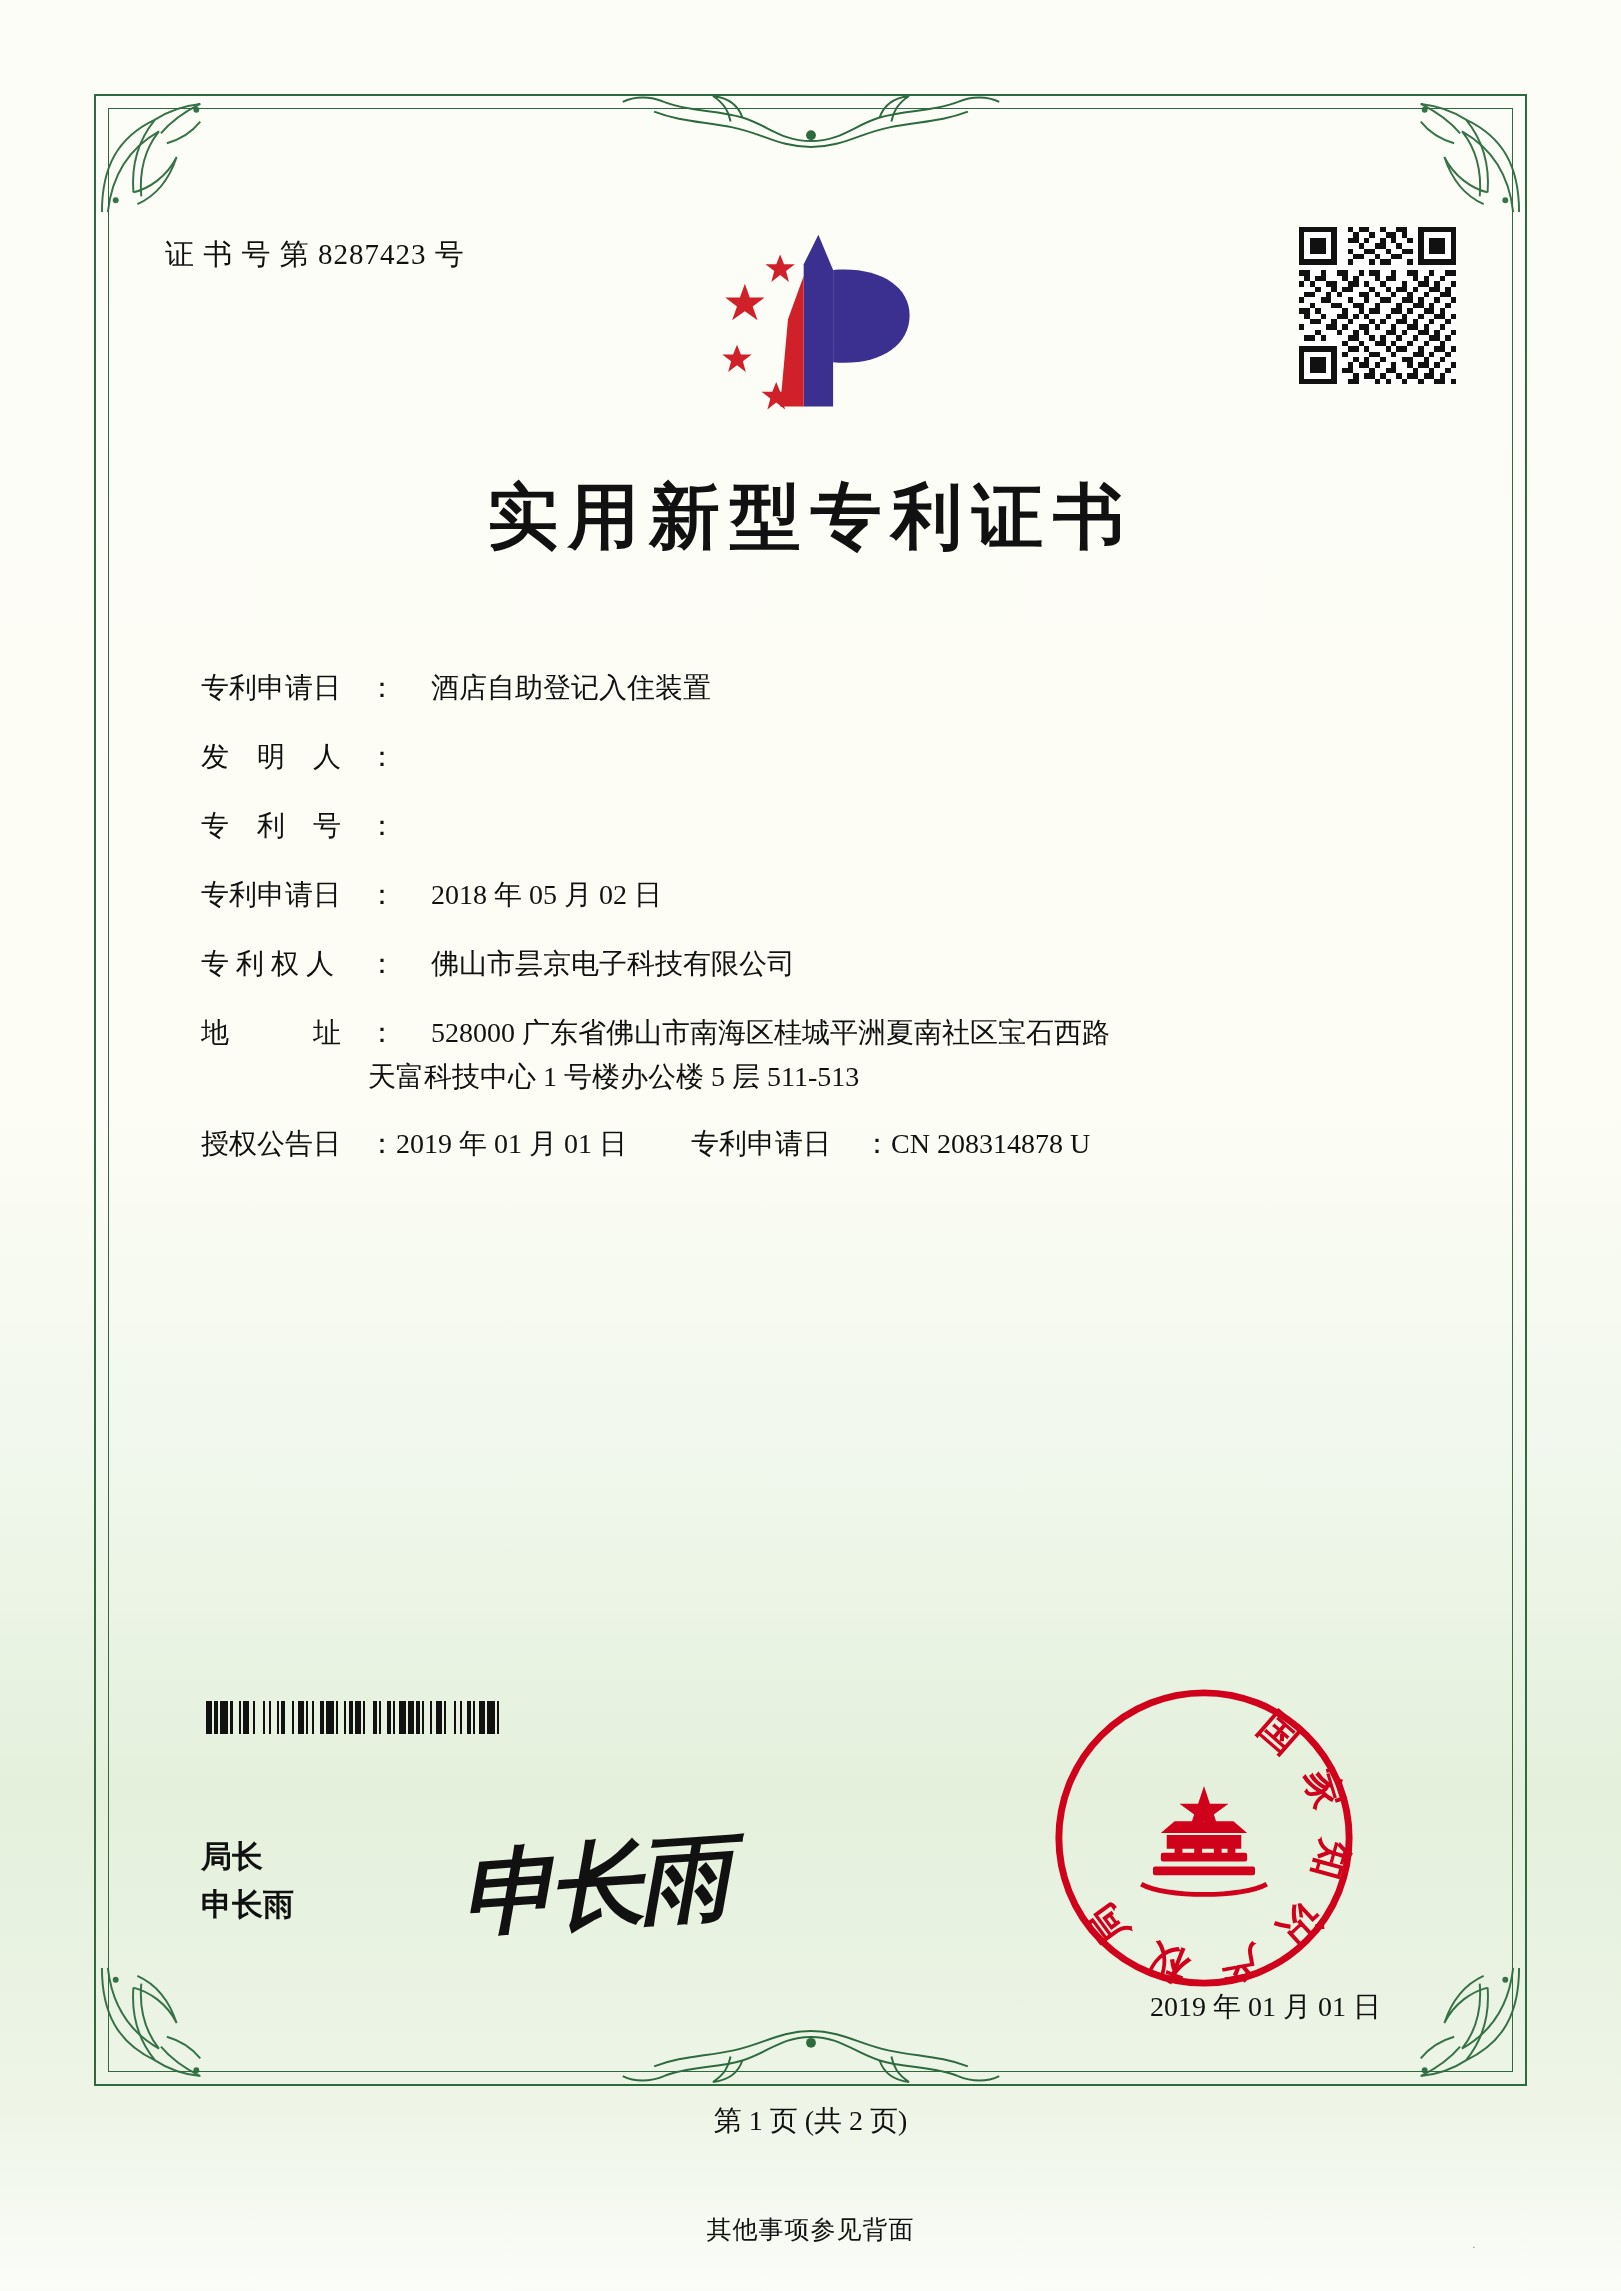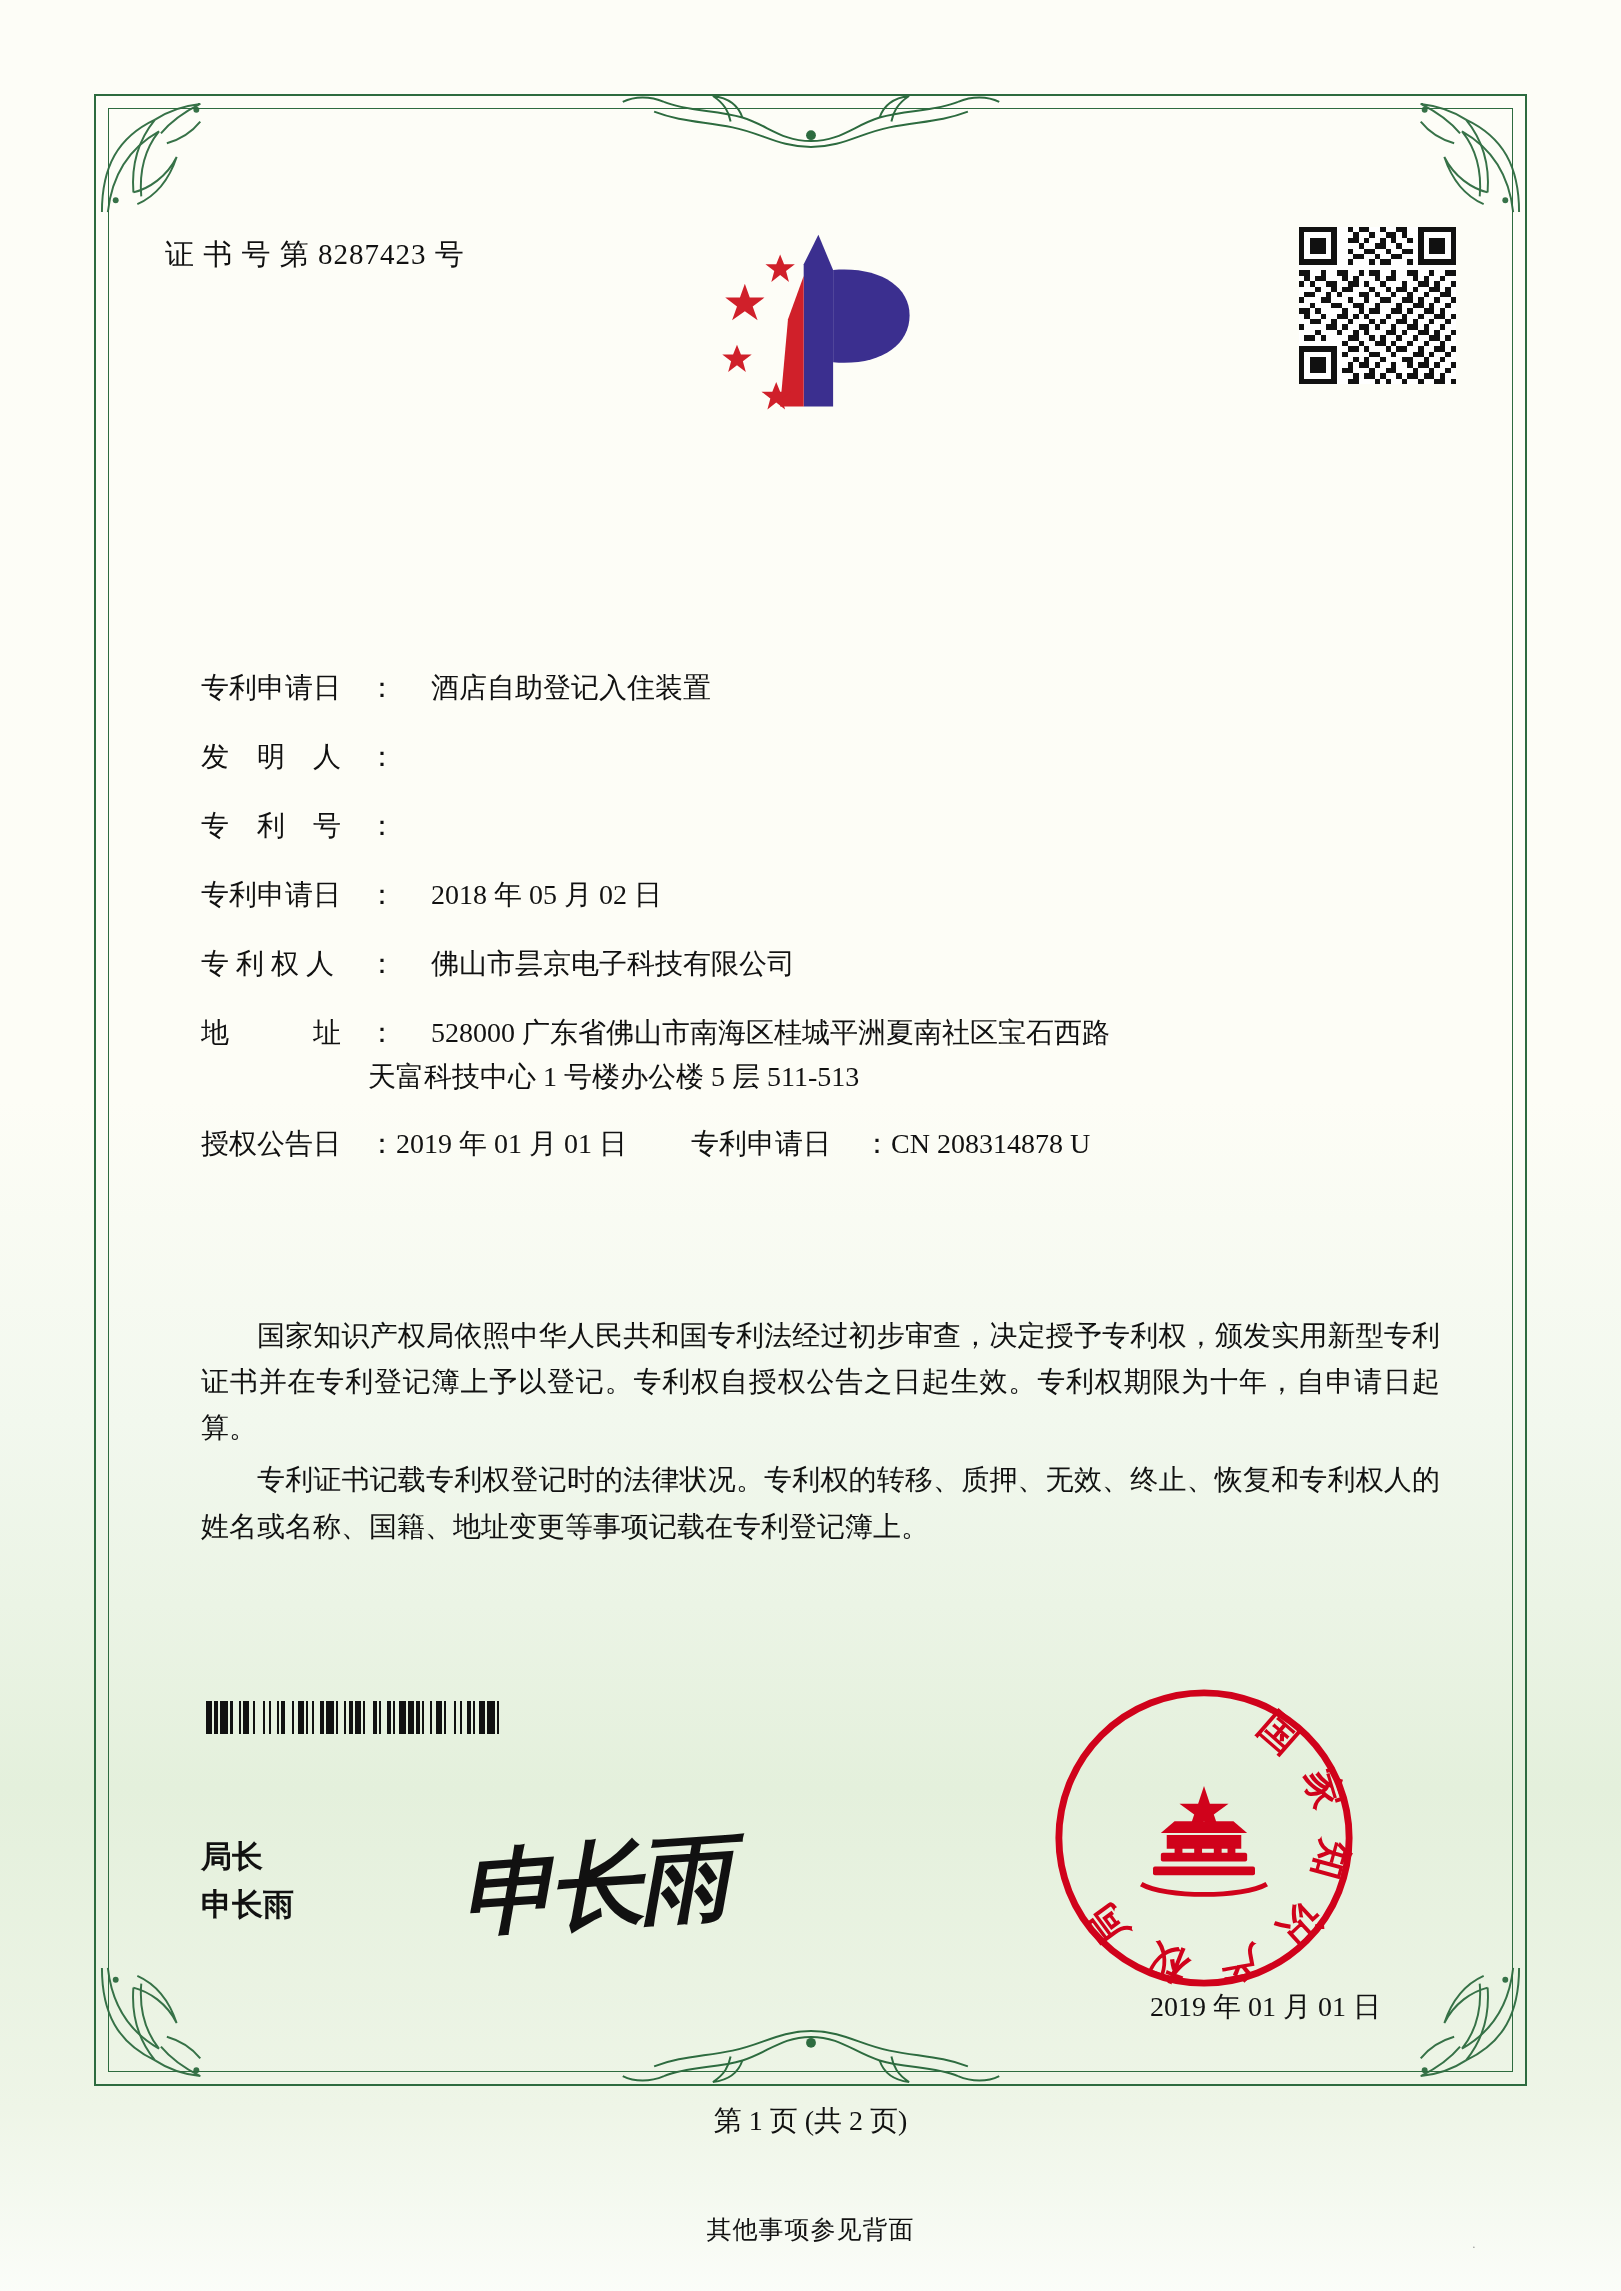--- a/index.html
+++ b/index.html
@@ -440,20 +440,21 @@
           <rect x="14" y="28" width="1" height="1"></rect>
           <rect x="16" y="28" width="1" height="1"></rect>
           <rect x="19" y="28" width="1" height="1"></rect>
           <rect x="22" y="28" width="1" height="1"></rect>
           <rect x="25" y="28" width="2" height="1"></rect>
           <rect x="28" y="28" width="1" height="1"></rect>
       </g>
     </svg>
   </div>
 
+  <div class="title">实用新型专利证书</div>
 
   <div class="fields">
     <div class="row">
       <span class="lbl">专利申请日</span>
       <span>：</span>
       <span class="val">酒店自助登记入住装置</span>
     </div>
     <div class="row">
       <span class="lbl">发　明　人</span>
       <span>：</span>
@@ -486,24 +487,20 @@
         <span>2019 年 01 月 01 日</span>
       </span>
       <span class="pub-r">
         <span class="lbl2">专利申请日</span>
         <span>：</span>
         <span>CN 208314878 U</span>
       </span>
     </div>
   </div>
 
-  <div class="paras">
-    <p>国家知识产权局依照中华人民共和国专利法经过初步审查，决定授予专利权，颁发实用新型专利证书并在专利登记簿上予以登记。专利权自授权公告之日起生效。专利权期限为十年，自申请日起算。</p>
-    <p>专利证书记载专利权登记时的法律状况。专利权的转移、质押、无效、终止、恢复和专利权人的姓名或名称、国籍、地址变更等事项记载在专利登记簿上。</p>
-  </div>
 
   <div class="barcode" id="barcode">
       <i style="width:5.9px"></i>
       <i style="width:2px;background:transparent"></i>
       <i style="width:3.9px"></i>
       <i style="width:2px;background:transparent"></i>
       <i style="width:7.8px"></i>
       <i style="width:2px;background:transparent"></i>
       <i style="width:3.9px"></i>
       <i style="width:5.9px;background:transparent"></i>

